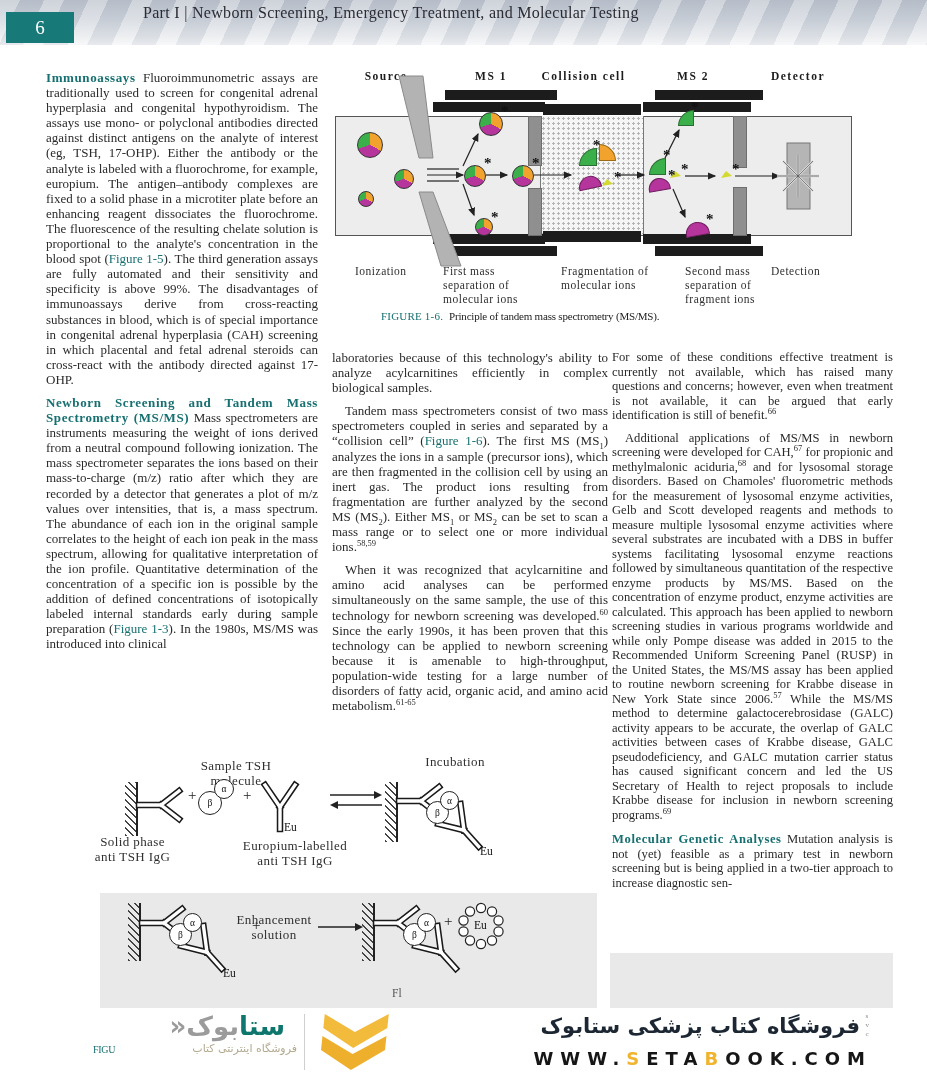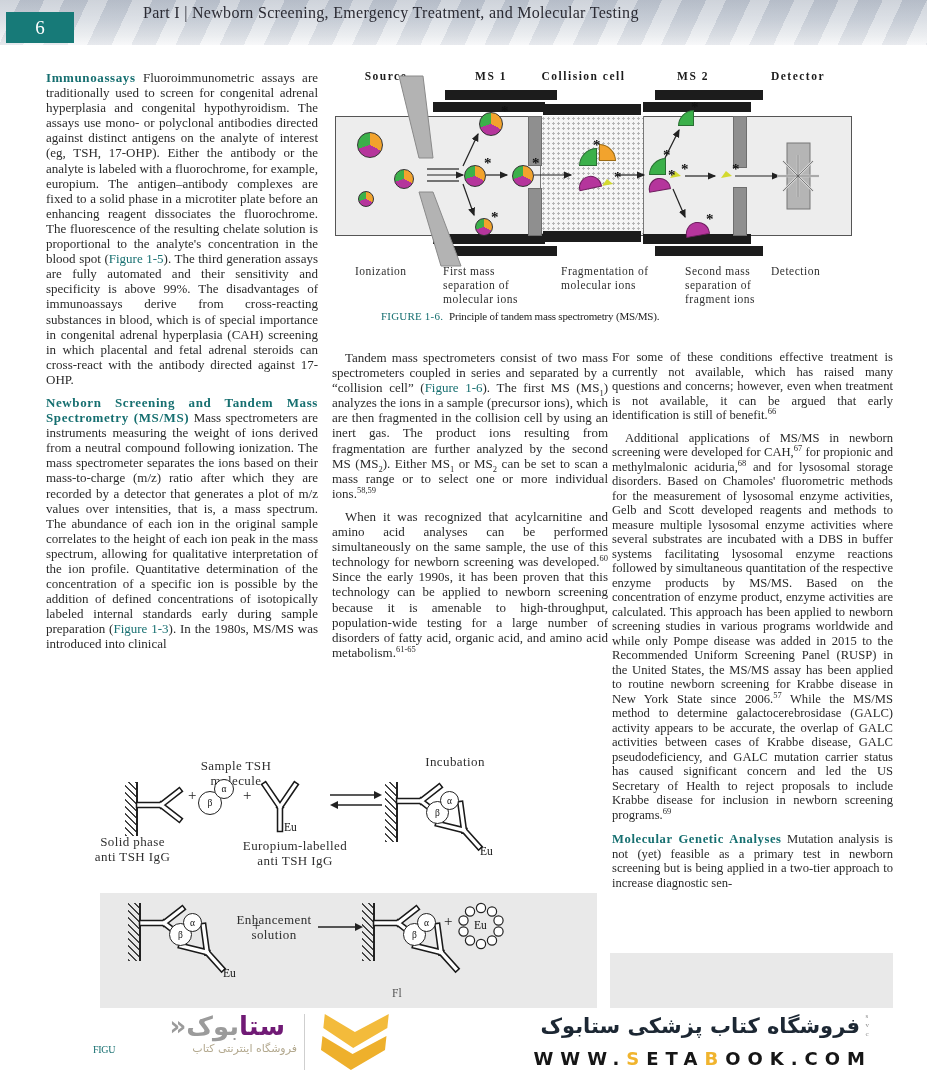--- a/index.html
+++ b/index.html
@@ -54,21 +54,21 @@
      display:flex;align-items:center;justify-content:center;font-size:9.5px;color:#111;z-index:2;}
   .plus{position:absolute;font-size:15px;color:#222;}
   .eu{position:absolute;font-size:11.5px;color:#111;}
   .f5lab{position:absolute;font-size:13px;letter-spacing:.4px;color:#2f2f2f;text-align:center;white-space:pre-line;line-height:14.5px;}
   
   .footer{position:absolute;left:0;top:1008px;width:927px;height:71px;background:#fff;z-index:5;}
   .fig5rem{position:absolute;left:45px;top:36px;color:#166f70;font-size:10px;letter-spacing:-.3px;margin-left:48px;}
   .logo{position:absolute;left:105px;top:4px;width:300px;height:64px;}
   .wordmark{position:absolute;right:120px;top:0;direction:rtl;font-family:"DejaVu Sans",sans-serif;
      font-weight:bold;font-size:26px;line-height:28px;white-space:nowrap;}
-  .wm-gold{color:#701a75;}.wm-gray{color:#9b9b9b;}
+  .wm-gold{color:#0f766e;}.wm-gray{color:#9b9b9b;}
   .logo-sub{position:absolute;right:108px;top:30px;direction:rtl;font-family:"DejaVu Sans",sans-serif;
      font-size:11px;color:#b3a98f;white-space:nowrap;}
   .logo-div{position:absolute;right:100px;top:2px;width:1px;height:56px;background:#cfcfcf;}
   .chev{position:absolute;right:8px;top:0;}
   .fa-title{position:absolute;right:67px;top:6px;direction:rtl;font-family:"DejaVu Sans",sans-serif;
      font-weight:bold;font-size:21px;color:#1c2733;}
   .url{position:absolute;right:55px;top:40px;font-family:"DejaVu Sans",sans-serif;font-weight:bold;
      font-size:18px;letter-spacing:7px;color:#161616;white-space:nowrap;}
   .gold{color:#f0b42e;}
   .remnants{position:absolute;right:58px;top:4px;font-size:7px;color:#8a8a8a;line-height:9px;
@@ -85,20 +85,21 @@
 
   <div class="tint" style="left:100px;top:893px;width:497px;height:115px;"></div>
   <div class="tint" style="left:610px;top:953px;width:283px;height:55px;"></div>
 
   <div class="col" style="left:46px;top:70px;width:272px;height:690px;">
     <p><span class="head">Immunoassays</span><span>  Fluoroimmunometric assays are traditionally used to screen for congenital adrenal hyperplasia and congenital hypothyroidism. The assays use mono- or polyclonal antibodies directed against distinct antigens on the analyte of interest (eg, TSH, 17-OHP). Either the antibody or the analyte is labeled with a fluorochrome, for example, europium. The antigen–antibody complexes are fixed to a solid phase in a microtiter plate before an enhancing reagent dissociates the fluorochrome. The fluorescence of the resulting chelate solution is proportional to the analyte's concentration in the blood spot (</span><span class="ref">Figure 1-5</span><span>). The third generation assays are fully automated and their sensitivity and specificity is above 99%. The disadvantages of immunoassays derive from cross-reacting substances in blood, which is of special importance in congenital adrenal hyperplasia (CAH) screening in which placental and fetal adrenal steroids can cross-react with the antibody directed against 17-OHP.</span></p>
     <p><span class="head">Newborn Screening and Tandem Mass Spectrometry (MS/MS)</span><span> Mass spectrometers are instruments measuring the weight of ions derived from a neutral compound following ionization. The mass spectrometer separates the ions based on their mass-to-charge (m/z) ratio after which they are recorded by a detector that generates a plot of m/z values over intensities, that is, a mass spectrum. The abundance of each ion in the original sample correlates to the height of each ion peak in the mass spectrum, allowing for qualitative interpretation of the ion profile. Quantitative determination of the concentration of a specific ion is possible by the addition of defined concentrations of isotopically labeled internal standards early during sample preparation (</span><span class="ref">Figure 1-3</span><span>). In the 1980s, MS/MS was introduced into clinical</span></p>
   </div>
 
   <div class="col" style="left:332px;top:350px;width:276px;height:380px;overflow:hidden;">
+    <p><span>laboratories because of this technology's ability to analyze acylcarnitines efficiently in complex biological samples.</span></p>
     <p class="indent"><span>Tandem mass spectrometers consist of two mass spectrometers coupled in series and separated by a “collision cell” (</span><span class="ref">Figure 1-6</span><span>). The first MS (MS</span><span class="sub">1</span><span>) analyzes the ions in a sample (precursor ions), which are then fragmented in the collision cell by using an inert gas. The product ions resulting from fragmentation are further analyzed by the second MS (MS</span><span class="sub">2</span><span>). Either MS</span><span class="sub">1</span><span> or MS</span><span class="sub">2</span><span> can be set to scan a mass range or to select one or more individual ions.</span><span class="sup">58,59</span></p>
     <p class="indent"><span>When it was recognized that acylcarnitine and amino acid analyses can be performed simultaneously on the same sample, the use of this technology for newborn screening was developed.</span><span class="sup">60</span><span> Since the early 1990s, it has been proven that this technology can be applied to newborn screening because it is amenable to high-throughput, population-wide testing for a large number of disorders of fatty acid, organic acid, and amino acid metabolism.</span><span class="sup">61-65</span></p>
   </div>
 
   <div class="col" style="left:612px;top:350px;width:281px;height:658px;overflow:hidden;font-size:12.6px;line-height:14.5px;">
     <p><span>For some of these conditions effective treatment is currently not available, which has raised many questions and concerns; however, even when treatment is not available, it can be argued that early identification is still of benefit.</span><span class="sup">66</span></p>
     <p class="indent"><span>Additional applications of MS/MS in newborn screening were developed for CAH,</span><span class="sup">67</span><span> for propionic and methylmalonic aciduria,</span><span class="sup">68</span><span> and for lysosomal storage disorders. Based on Chamoles' fluorometric methods for the measurement of lysosomal enzyme activities, Gelb and Scott developed reagents and methods to measure multiple lysosomal enzyme activities where several substrates are incubated with a DBS in buffer systems facilitating lysosomal enzyme reactions followed by simultaneous quantitation of the respective enzyme products by MS/MS. Based on the concentration of enzyme product, enzyme activities are calculated. This approach has been applied to newborn screening studies in various programs worldwide and while only Pompe disease was added in 2015 to the Recommended Uniform Screening Panel (RUSP) in the United States, the MS/MS assay has been applied to routine newborn screening for Krabbe disease in New York State since 2006.</span><span class="sup">57</span><span> While the MS/MS method to determine galactocerebrosidase (GALC) activity appears to be accurate, the overlap of GALC activities between cases of Krabbe disease, GALC pseudodeficiency, and GALC mutation carrier status has caused significant concern and led the US Secretary of Health to reject proposals to include Krabbe disease for inclusion in newborn screening programs.</span><span class="sup">69</span></p>
     <p style="margin-top:10px;"><span class="head">Molecular Genetic Analyses</span><span> Mutation analysis is not (yet) feasible as a primary test in newborn screening but is being applied in a two-tier approach to increase diagnostic sen-</span></p>
   </div>
 

